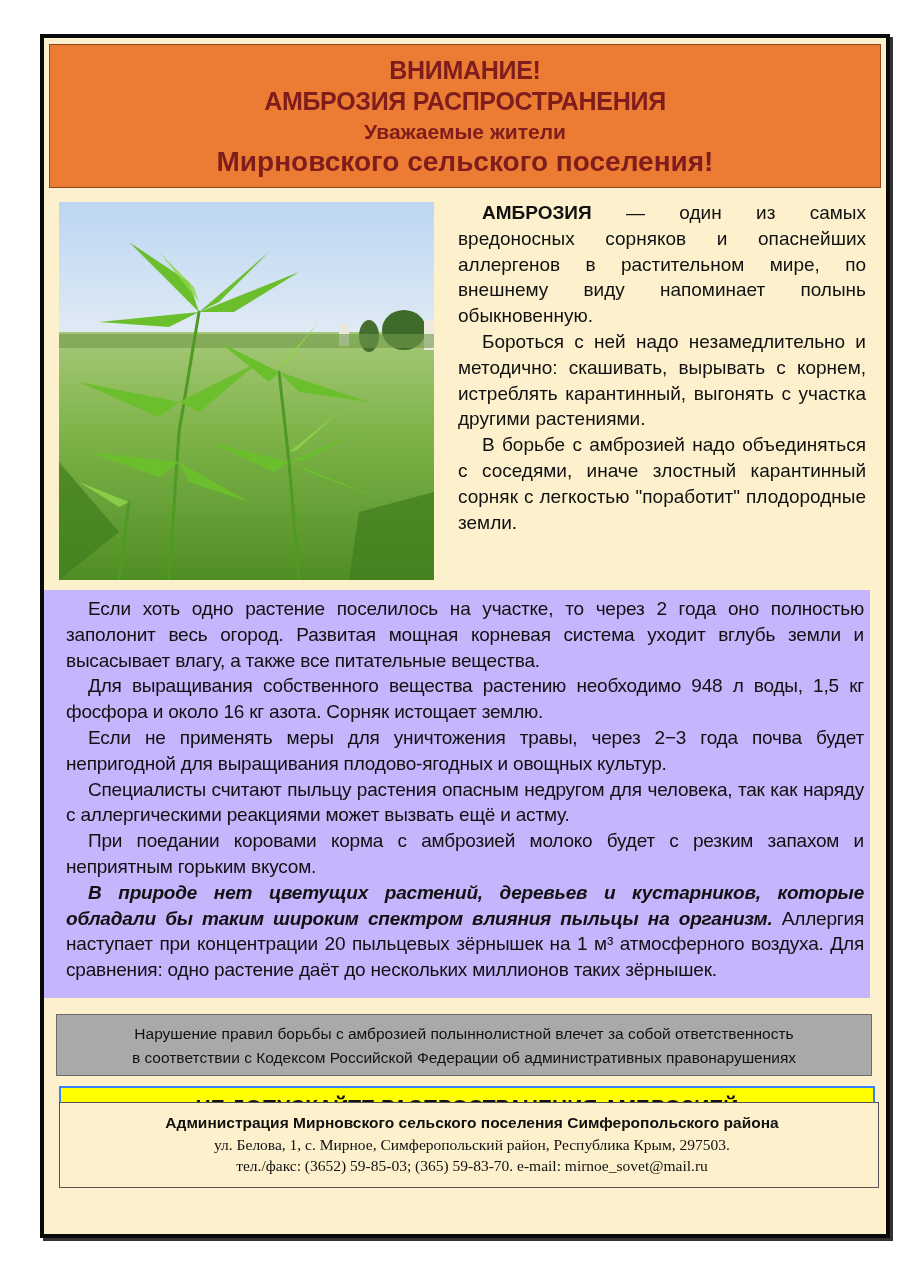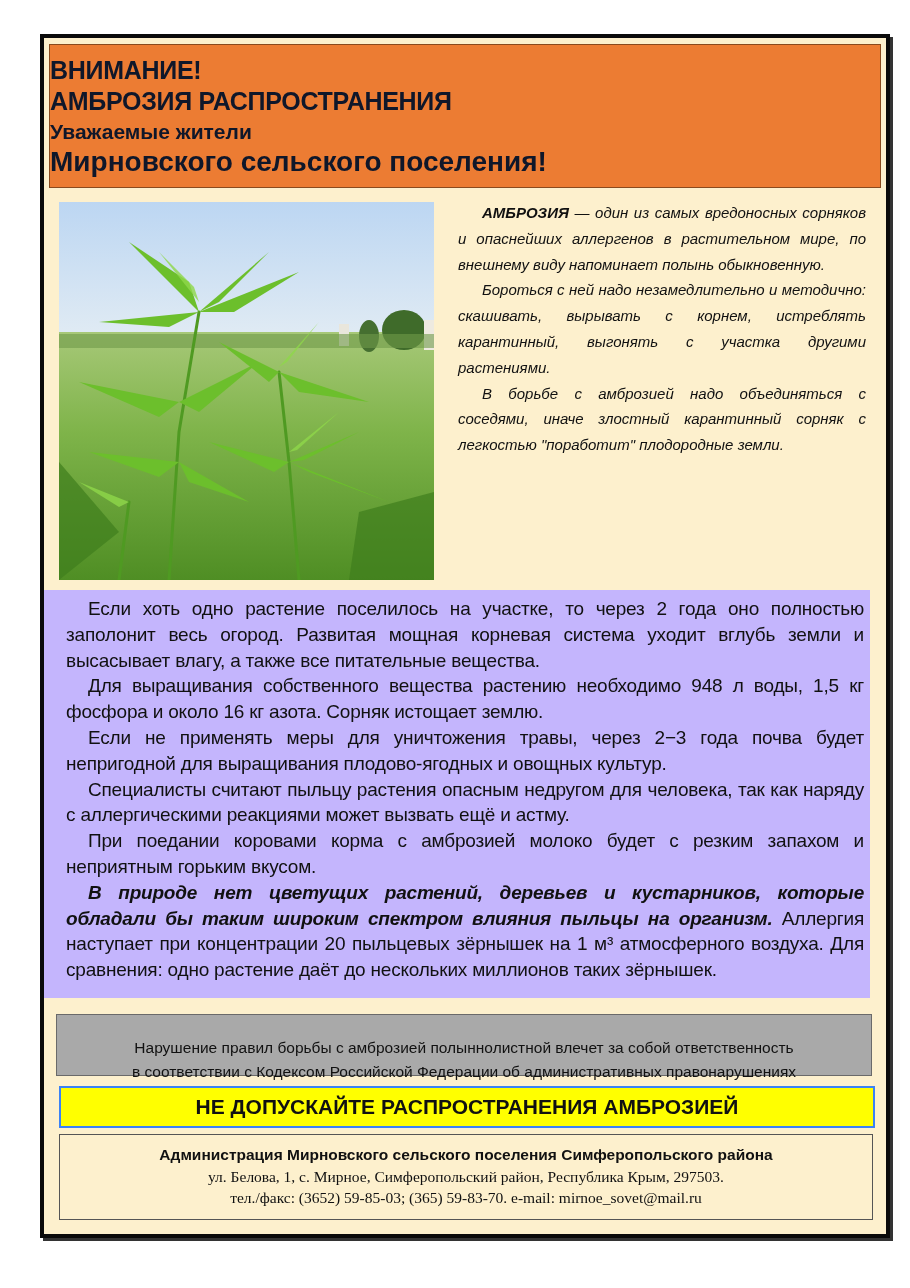--- a/index.html
+++ b/index.html
@@ -5,67 +5,66 @@
   html, body { margin: 0; padding: 0; background: #ffffff; }
   body { width: 910px; height: 1288px; position: relative; overflow: hidden; }
   .frame {
     position: absolute; left: 40px; top: 34px; width: 842px; height: 1196px;
     border: 4px solid #0a0a0a; background: #fdf0cd;
     box-shadow: 3px 3px 0 #333;
   }
   .banner {
     position: absolute; left: 5px; top: 6px; width: 830px; height: 142px;
     background: #ec7c33; border: 1px solid #8a4a1e;
-    font-family: "Liberation Sans", sans-serif; font-weight: bold; color: #0f172a;
+    text-align: center; font-family: "Liberation Sans", sans-serif; font-weight: bold; color: #7f1d1d;
   }
   .banner .l1 { font-size: 25px; line-height: 30px; margin-top: 10px; letter-spacing: -0.3px; }
   .banner .l2 { font-size: 25px; line-height: 32px; letter-spacing: -0.3px; }
   .banner .l3 { font-size: 21px; line-height: 30px; }
   .banner .l4 { font-size: 28px; line-height: 30px; }
 
   .photo {
     position: absolute; left: 15px; top: 164px; width: 375px; height: 378px;
     overflow: hidden;
     background: linear-gradient(180deg, #c8dcf0 0%, #d9e8f5 30%, #9cbf6a 38%, #7fb23f 55%, #5f9a2a 100%);
   }
   .photo svg { display: block; }
 
   .intro {
     position: absolute; left: 414px; top: 162px; width: 408px;
-    font-family: "Liberation Sans", sans-serif; font-size: 15px; line-height: 25.8px; color: #111;
+    font-family: "Liberation Sans", sans-serif; font-size: 19px; line-height: 25.8px; color: #111;
     text-align: justify;
-    font-style: italic;
   }
   .intro p { margin: 0; text-indent: 24px; }
   .intro b { font-weight: bold; }
 
   .body-text {
     position: absolute; left: 0px; top: 552px; width: 826px; height: 408px;
     background: #c4b5fd; padding: 6px 6px 0 22px; box-sizing: border-box;
     font-family: "Liberation Sans", sans-serif; font-size: 19px; line-height: 25.8px; color: #111;
     text-align: justify; letter-spacing: -0.2px;
   }
   .body-text p { margin: 0; text-indent: 22px; }
   .body-text .em { font-weight: bold; font-style: italic; }
 
   .notice {
     position: absolute; left: 12px; top: 976px; width: 816px; height: 62px;
     background: #a9a9a9; border: 1px solid #6a6a6a;
     font-family: "Liberation Sans", sans-serif; font-size: 15.5px; line-height: 24px; color: #111;
-    text-align: center; padding-top: 21px; box-sizing: border-box;
+    text-align: center; padding-top: 7px; box-sizing: border-box;
   }
   .slogan {
     position: absolute; left: 15px; top: 1048px; width: 812px; height: 38px;
     background: #ffff00; border: 2px solid #3b82f6;
     font-family: "Liberation Sans", sans-serif; font-weight: bold; font-size: 21px; line-height: 38px;
     text-align: center; color: #111;
   }
   .footer {
-    position: absolute; left: 15px; top: 1096px; width: 812px; height: 84px;
-    border: 1px solid #555; background: #fdf0cd; text-align: center; color: #111;
+    position: absolute; left: 15px; top: 1064px; width: 812px; height: 84px;
+    border: 1px solid #555; background: #fdf0cd; text-align: center; color: #111; padding-left: 6px;
   }
   .footer .org { font-family: "Liberation Sans", sans-serif; font-weight: bold; font-size: 15.5px; margin-top: 9px; line-height: 22px; }
   .footer .addr, .footer .contacts { font-family: "Liberation Serif", serif; font-size: 15.5px; line-height: 21px; }
 </style>
 </head>
 <body>
 
 <div class="frame">
 
   <div class="banner">

